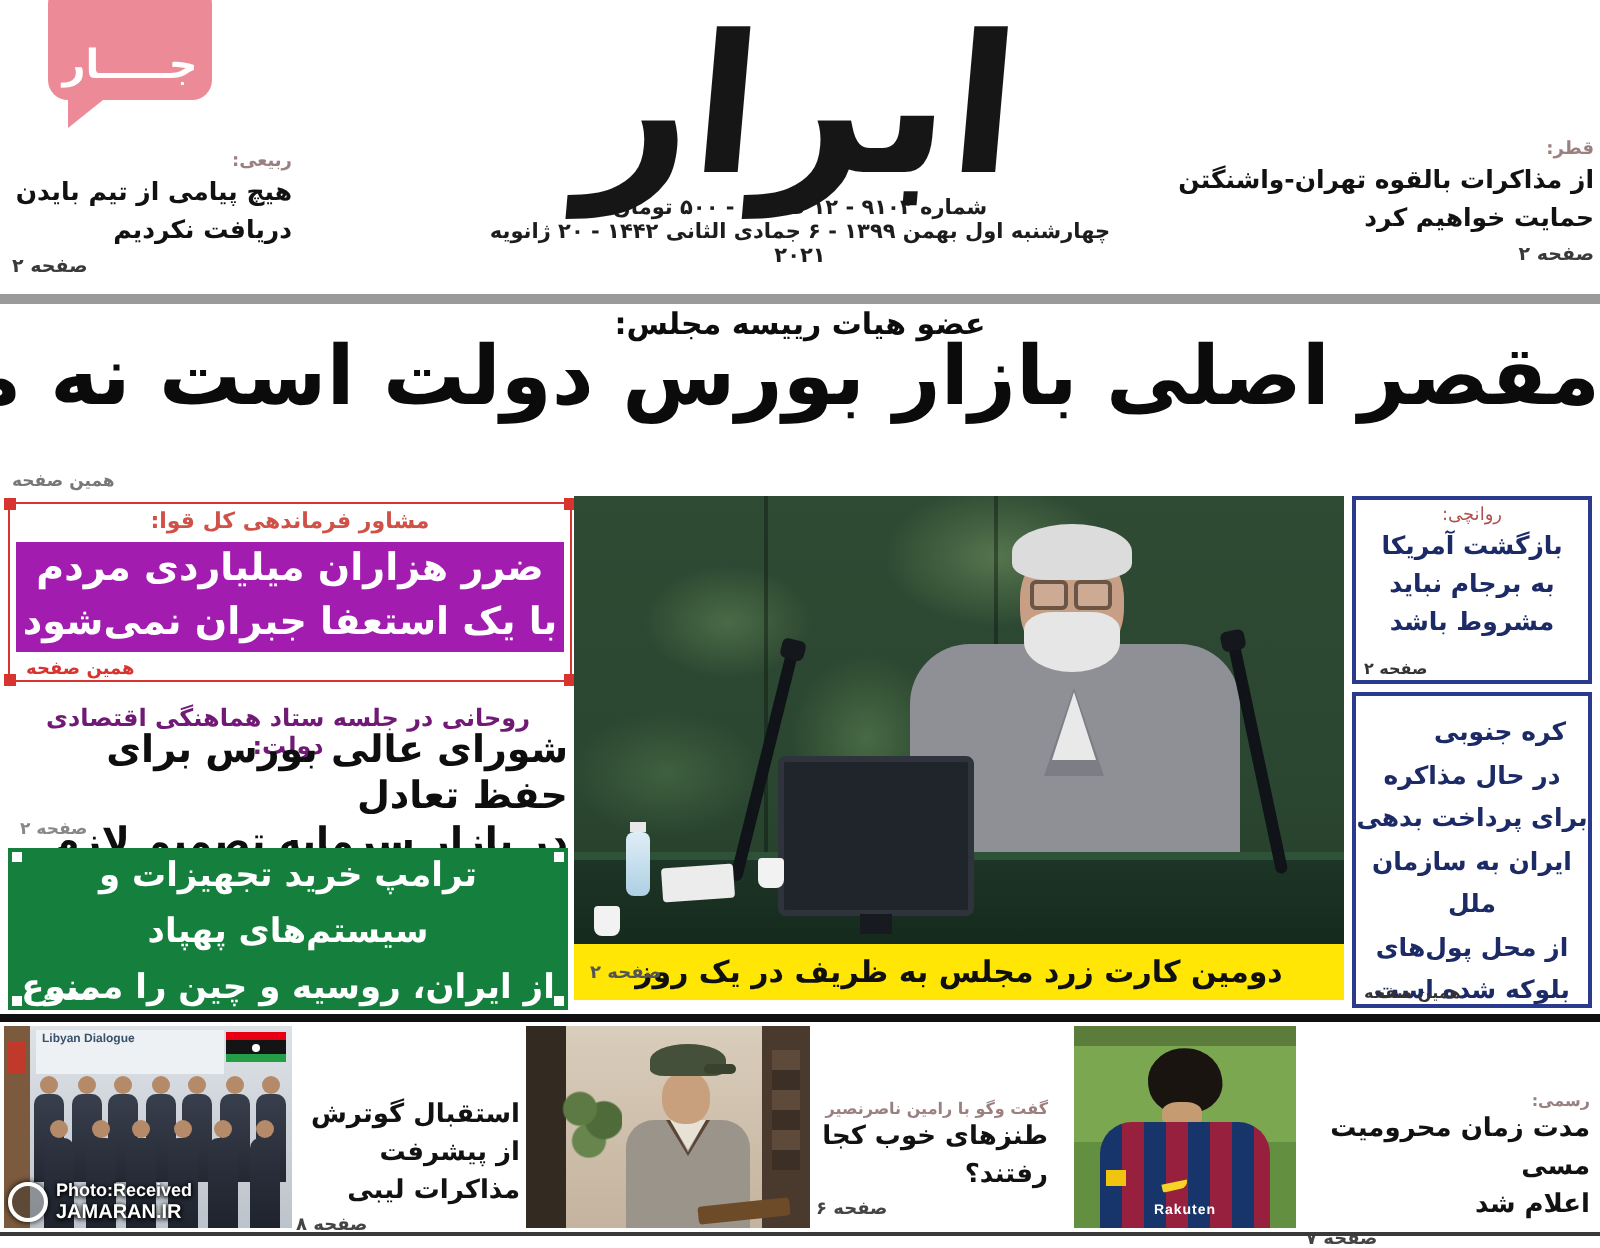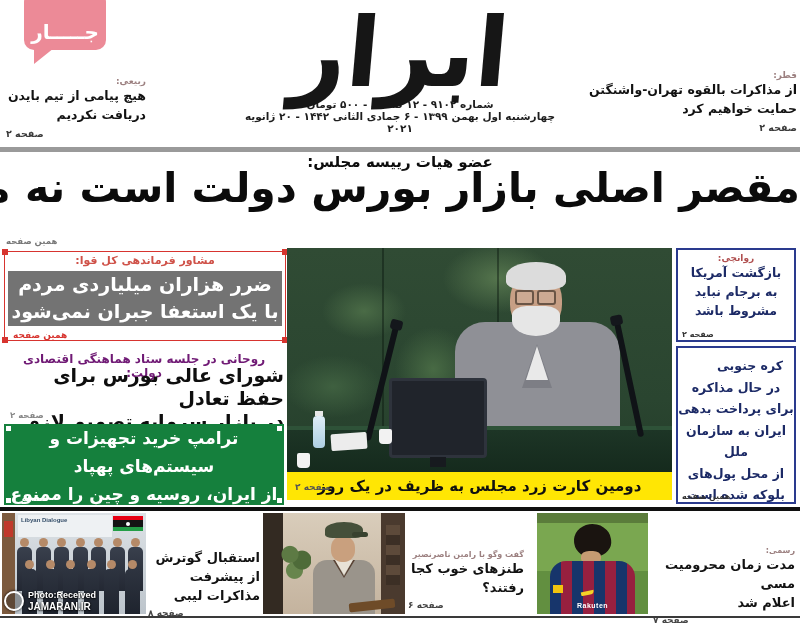--- a/index.html
+++ b/index.html
@@ -35,21 +35,21 @@
   .lead-ref{position:absolute;left:6px;top:236px;font-size:8.5px;font-weight:bold;color:#777;}
 
   
   .red-frame{position:absolute;left:4px;top:251px;width:280px;height:88px;
         border:1px solid #d7342f;background:#fff;}
   .corner{position:absolute;width:6px;height:6px;}
   .red-frame .corner{background:#d7342f;}
   .c-tl{left:-3px;top:-3px}.c-tr{right:-3px;top:-3px}.c-bl{left:-3px;bottom:-3px}.c-br{right:-3px;bottom:-3px}
   .red-kicker{margin-top:2px;text-align:center;font-size:11px;font-weight:bold;
         color:#cf5148;direction:rtl;}
-  .red-fill{position:absolute;left:3px;right:3px;top:19px;height:55px;background:#737373;
+  .red-fill{position:absolute;left:3px;right:3px;top:19px;height:55px;background:#a21caf;
         color:#fff;text-align:center;direction:rtl;}
   .red-fill .line{font-size:19px;font-weight:bold;line-height:27px;}
   .red-ref{position:absolute;left:8px;bottom:0;font-size:9px;font-weight:bold;color:#d7342f;}
 
   .rouhani-kicker{position:absolute;left:4px;top:352px;width:280px;text-align:center;
         font-size:12px;font-weight:bold;color:#701a75;direction:rtl;}
   .rouhani-block{position:absolute;left:4px;top:364px;width:280px;text-align:right;direction:rtl;}
   .rouhani-block .line{font-size:19px;font-weight:bold;line-height:23px;color:#0e0e0e;}
   .rouhani-ref{position:absolute;left:10px;top:410px;font-size:8.5px;font-weight:bold;color:#888;}
 
@@ -106,21 +106,21 @@
   .yellow-strip{position:absolute;left:0;right:0;bottom:0;height:28px;background:#ffe604;
         display:flex;align-items:center;justify-content:center;}
   .strip-caption{font-size:15px;font-weight:bold;color:#101010;direction:rtl;}
   .strip-ref{position:absolute;left:8px;bottom:8px;font-size:9px;font-weight:bold;color:#555;}
 
   
   .rbox{position:absolute;left:676px;width:120px;border:2px solid #2a3a8e;background:#fff;
         direction:rtl;text-align:center;box-sizing:border-box;}
   .rbox1{top:248px;height:94px;}
   .rbox2{top:346px;height:158px;}
-  .rbox .kicker{font-size:9px;font-weight:bold;color:#b05050;margin-top:3px;}
+  .rbox .kicker{font-size:9px;font-weight:normal;color:#b05050;margin-top:3px;}
   .rbox .line{font-size:12.5px;font-weight:bold;color:#1c2a66;line-height:19px;}
   .rbox2 .line{line-height:21.5px;}
   .rbox2 .line:first-of-type{margin-top:7px;padding-left:28px;}
   .rbox .bref{position:absolute;left:4px;bottom:1px;font-size:8px;font-weight:bold;color:#333;}
 
   .black-bar{position:absolute;left:0;top:507px;width:800px;height:4px;background:#101010;}
 
   
   .bphoto{position:absolute;top:513px;height:101px;overflow:hidden;}
   .libya{left:2px;width:144px;background:linear-gradient(180deg,#dde2e6,#bcc4cb);}

